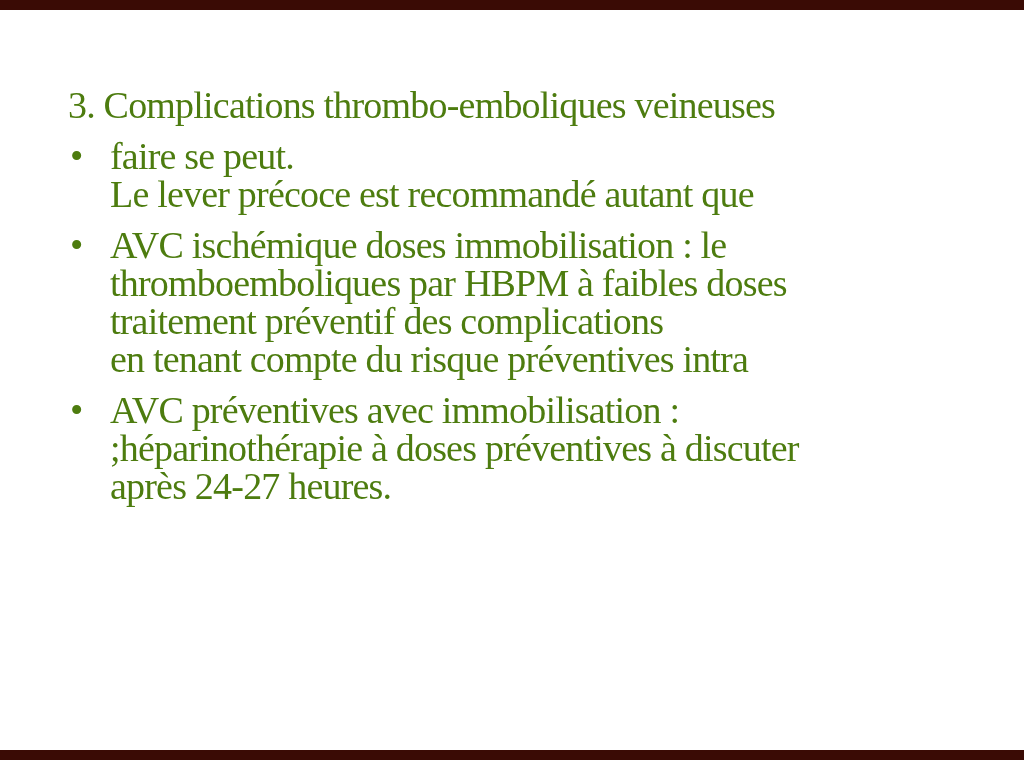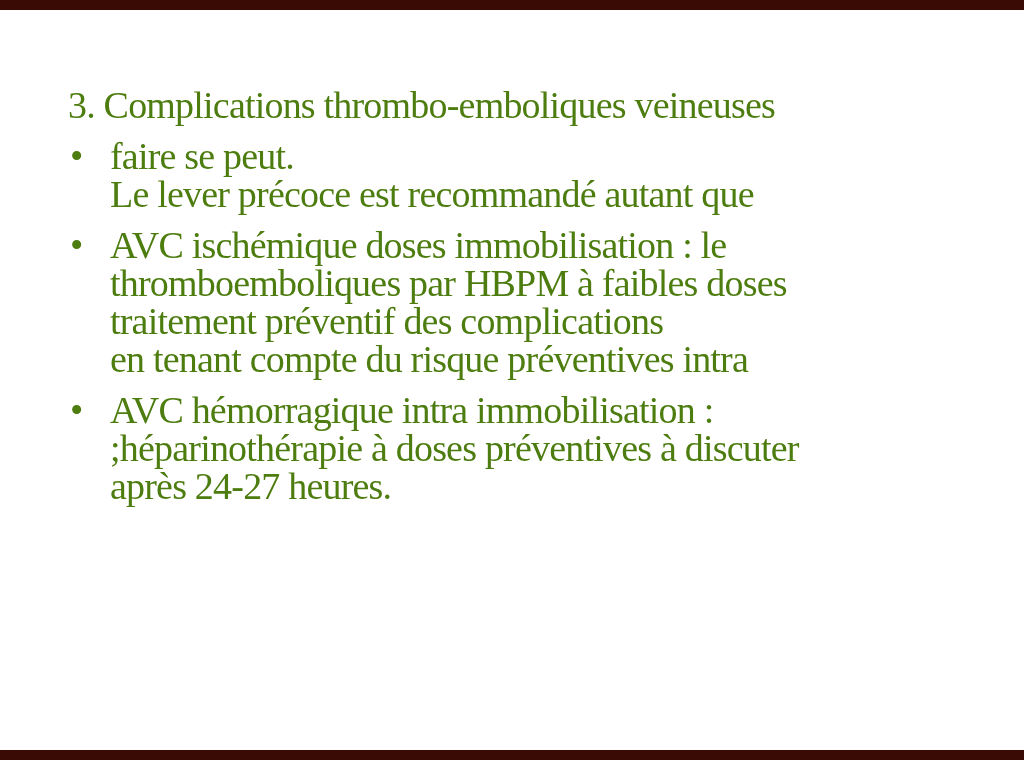--- a/index.html
+++ b/index.html
@@ -71,21 +71,21 @@
         <div class="line">AVC ischémique doses immobilisation : le</div>
         <div class="line">thromboemboliques par HBPM à faibles doses</div>
         <div class="line">traitement préventif des complications</div>
         <div class="line">en tenant compte du risque préventives intra</div>
       </div>
     </div>
 
     <div class="bullet">
       <span class="marker">•</span>
       <div class="btext">
-        <div class="line">AVC hémorragique intra immobilisation :</div>
+        <div class="line">AVC préventives avec immobilisation :</div>
         <div class="line">;héparinothérapie à doses préventives à discuter</div>
         <div class="line">après 24-27 heures.</div>
       </div>
     </div>
 
   </div>
 
   <div class="edge-bar bottom" style="background-color: rgb(58, 11, 5);"></div>
 
 </div>

